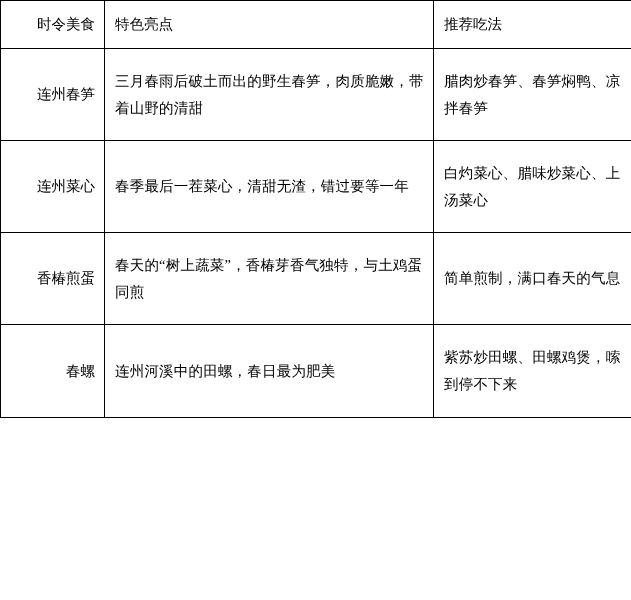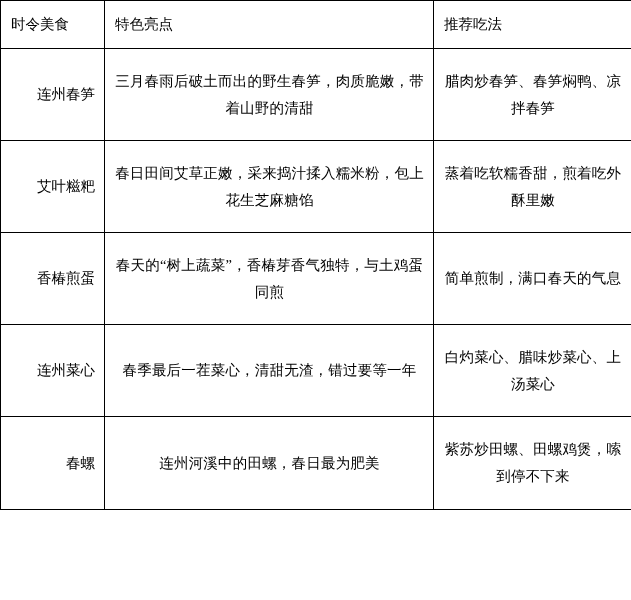--- a/index.html
+++ b/index.html
@@ -43,28 +43,28 @@
     height: 48px;
     padding-top: 6px;
     padding-bottom: 6px;
   }
   th.head-center,
   td.cell-center {
     text-align: left;
   }
   th.head-left,
   td.cell-left {
-    text-align: left;
+    text-align: right;
   }
   td.name-cell {
     text-align: right;
     padding-left: 10px;
   }
   td.body-cell {
-    text-align: center;
+    text-align: left;
     letter-spacing: 0.2px;
   }
   tbody tr {
     height: 92px;
   }
   tbody tr.tall {
     height: 93px;
     padding-left: 44px;
   }
 </style>
@@ -85,33 +85,28 @@
         <th class="head-center">推荐吃法</th>
       </tr>
     </thead>
     <tbody>
       <tr>
         <td class="name-cell">连州春笋</td>
         <td class="body-cell">三月春雨后破土而出的野生春笋，肉质脆嫩，带着山野的清甜</td>
         <td class="body-cell">腊肉炒春笋、春笋焖鸭、凉拌春笋</td>
       </tr>
       <tr>
-        <td class="name-cell">艾叶糍粑</td>
-        <td class="body-cell">春日田间艾草正嫩，采来捣汁揉入糯米粉，包上花生芝麻糖馅</td>
-        <td class="body-cell">蒸着吃软糯香甜，煎着吃外酥里嫩</td>
+        <td class="name-cell">连州菜心</td>
+        <td class="body-cell">春季最后一茬菜心，清甜无渣，错过要等一年</td>
+        <td class="body-cell">白灼菜心、腊味炒菜心、上汤菜心</td>
       </tr>
       <tr>
         <td class="name-cell">香椿煎蛋</td>
         <td class="body-cell">春天的“树上蔬菜”，香椿芽香气独特，与土鸡蛋同煎</td>
         <td class="body-cell">简单煎制，满口春天的气息</td>
-      </tr>
-      <tr>
-        <td class="name-cell">连州菜心</td>
-        <td class="body-cell">春季最后一茬菜心，清甜无渣，错过要等一年</td>
-        <td class="body-cell">白灼菜心、腊味炒菜心、上汤菜心</td>
       </tr>
       <tr class="tall">
         <td class="name-cell">春螺</td>
         <td class="body-cell">连州河溪中的田螺，春日最为肥美</td>
         <td class="body-cell">紫苏炒田螺、田螺鸡煲，嗦到停不下来</td>
       </tr>
     </tbody>
   </table>
 </div>
 

